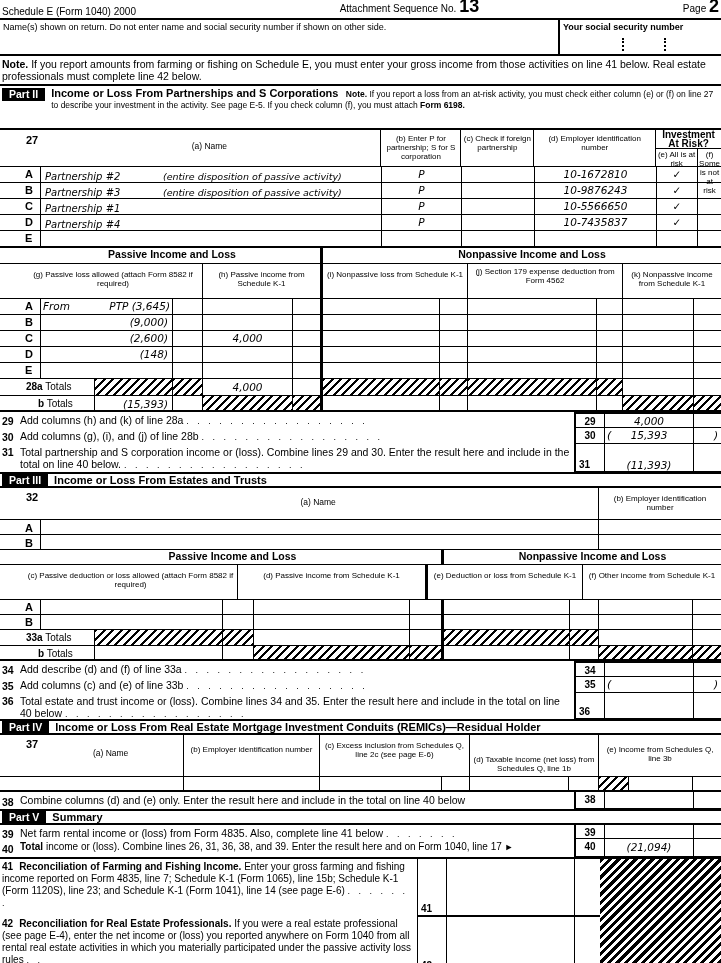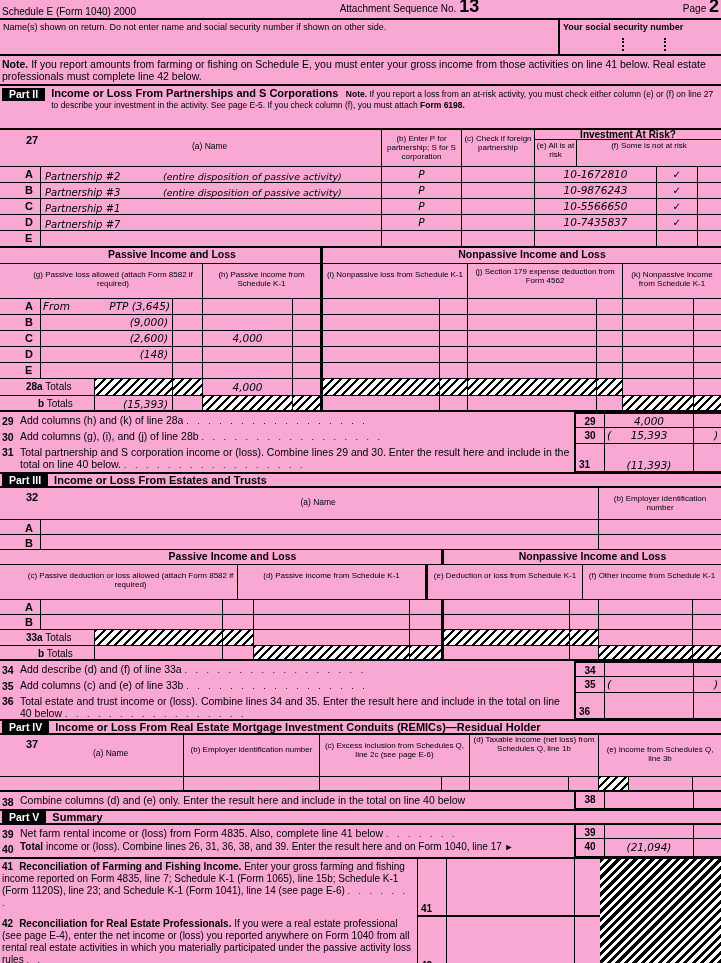--- a/index.html
+++ b/index.html
@@ -1,17 +1,17 @@
 <!DOCTYPE html>
 <html><head>
 <meta charset="utf-8">
 <style>
 *{box-sizing:border-box;margin:0;padding:0;}
 body{background:#888;}
-.page{position:relative;width:721px;height:963px;margin:0 auto;background:#f9a8d4;color:#000;
+.page{position:relative;width:721px;height:963px;margin:0 auto;background:#ffffff;color:#000;
   font-family:"Liberation Sans",sans-serif;overflow:hidden;}
 .b{font-weight:bold;}
 .big{font-size:18px;font-weight:bold;}
 .fill{font-family:"DejaVu Sans",sans-serif;font-style:italic;font-size:10.5px;}
 .ctr{text-align:center;}
 .rt{text-align:right;}
 
 .h1{background:repeating-linear-gradient(135deg,#000 0 2px,#fff 2px 6px);}
 .h2{background:repeating-linear-gradient(135deg,#000 0 3px,#fff 3px 6px);}
 
@@ -184,20 +184,21 @@
   </div>
 
   <div class="t27" style="border-top:2px solid #000">
     <div class="tr t27hd">
       <div class="td c-id" style="width:357px;display:flex">
         <span class="b" style="font-size:11px;padding:4px 0 0 2px">27</span>
         <span class="hdr" style="flex:1;padding-top:12px;font-size:8.5px">(a) Name</span>
       </div>
       <div class="td c-b hdr" style="padding-top:4px">(b) Enter P for partnership; S for S corporation</div>
       <div class="td c-c hdr" style="padding-top:4px">(c) Check if foreign partnership</div>
+      <div class="td c-d hdr" style="padding-top:4px">(d) Employer identification number</div>
       <div class="riskbox">
         <div class="risktitle">Investment At Risk?</div>
         <div class="risksub">
           <div class="hdr" style="width:41px">(e) All is at risk</div>
           <div class="hdr" style="flex:1;border-left:1px solid #000">(f) Some is not at risk</div>
         </div>
       </div>
     </div>
 
     <div class="tr drow">
@@ -222,21 +223,21 @@
       <div class="td c-id idl">C</div>
       <div class="td c-name"><span class="pname fill">Partnership #1</span><span class="pnote fill"></span></div>
       <div class="td c-b fill ctr">P</div>
       <div class="td c-c"></div>
       <div class="td c-d fill ctr">10-5566650</div>
       <div class="td c-e fill ctr">✓</div>
       <div class="td c-f fill ctr"></div>
     </div>
     <div class="tr drow">
       <div class="td c-id idl">D</div>
-      <div class="td c-name"><span class="pname fill">Partnership #7</span><span class="pnote fill"></span></div>
+      <div class="td c-name"><span class="pname fill">Partnership #4</span><span class="pnote fill"></span></div>
       <div class="td c-b fill ctr">P</div>
       <div class="td c-c"></div>
       <div class="td c-d fill ctr">10-7435837</div>
       <div class="td c-e fill ctr">✓</div>
       <div class="td c-f fill ctr"></div>
     </div>
     <div class="tr drow">
       <div class="td c-id idl">E</div>
       <div class="td c-name"></div>
       <div class="td c-b"></div>
@@ -495,21 +496,21 @@
   </div>
 
   <div style="border-top:2px solid #000">
     <div class="tr t37hd" style="border-top:none">
       <div class="td c4-a" style="display:flex">
         <span class="b" style="font-size:11px;padding:3px 0 0 2px">37</span>
         <span class="hdr" style="flex:1;padding-top:14px;font-size:8.5px">(a) Name</span>
       </div>
       <div class="td c4-b hdr" style="padding-top:10px">(b) Employer identification number</div>
       <div class="td hdr" style="width:150px;padding-top:6px">(c) Excess inclusion from Schedules Q, line 2c (see page E-6)</div>
-      <div class="td hdr" style="width:129px;padding-top:0">(d) Taxable income (net loss) from Schedules Q, line 1b</div>
+      <div class="td hdr" style="width:129px;padding-top:20px">(d) Taxable income (net loss) from Schedules Q, line 1b</div>
       <div class="td hdr" style="flex:1;padding-top:10px">(e) Income from Schedules Q, line 3b</div>
     </div>
     <div class="tr drow" style="border-bottom:2px solid #000">
       <div class="td c4-a"></div>
       <div class="td c4-b"></div>
       <div class="td c4-c"></div>
       <div class="td c4-cc"></div>
       <div class="td c4-d"></div>
       <div class="td c4-dc"></div>
       <div class="td c4-eh h1"></div>

